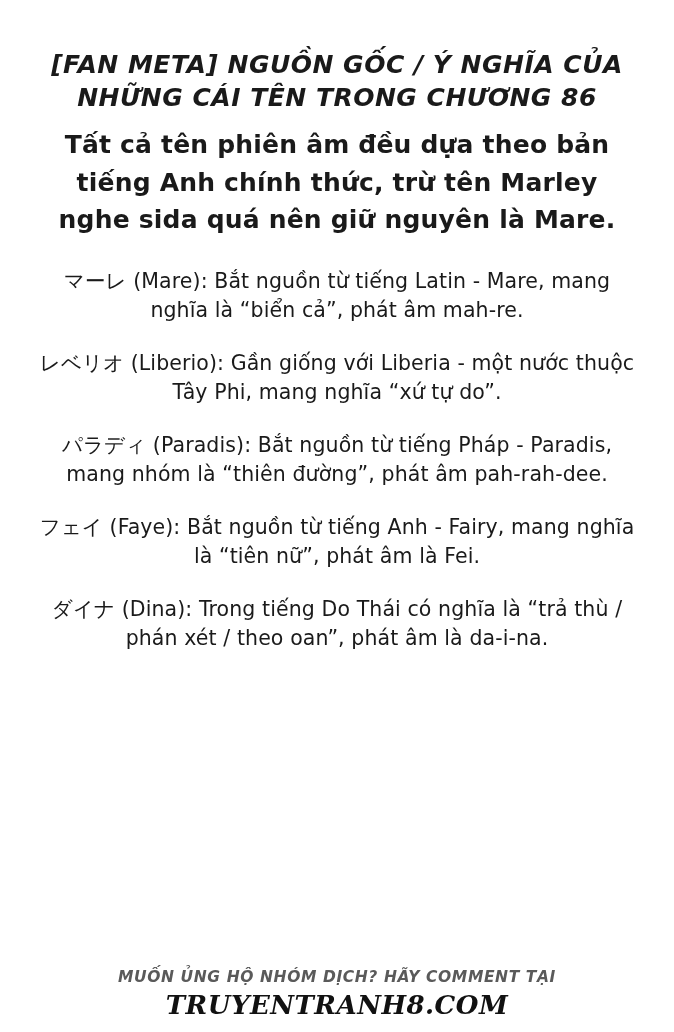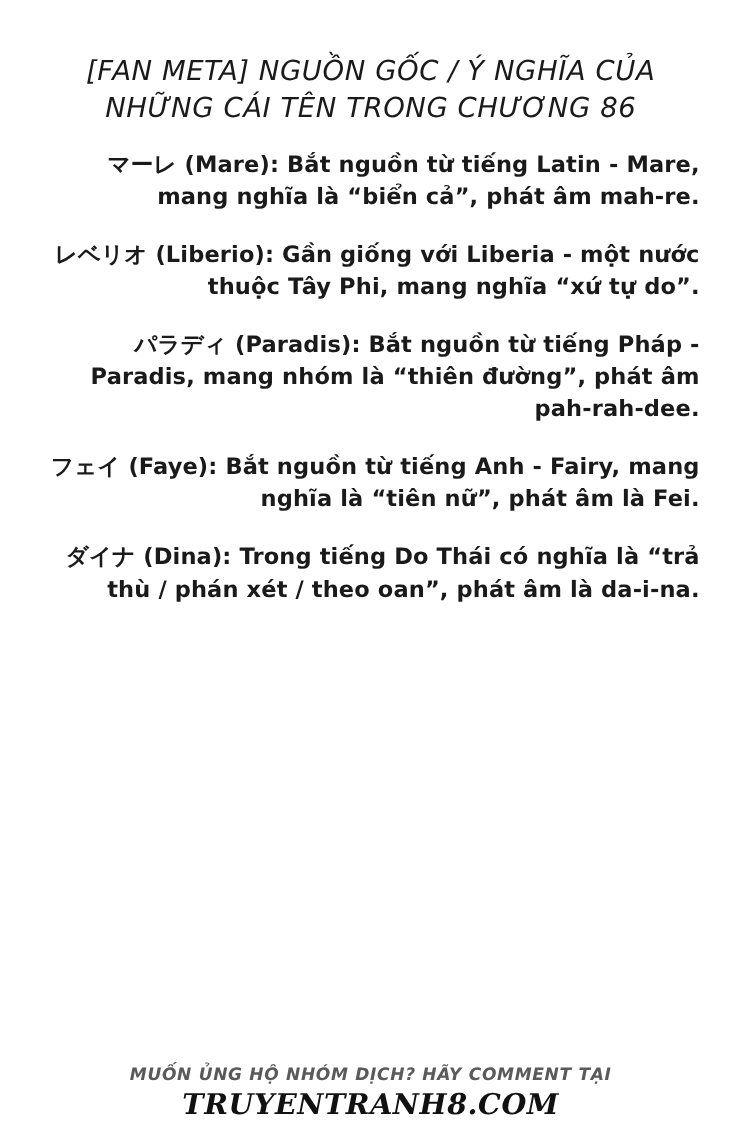--- a/index.html
+++ b/index.html
@@ -22,21 +22,21 @@
     padding: 48px 34px 10px 34px;
     position: relative;
   }
   
   .title-block {
     text-align: center;
     margin: 0 0 10px 0;
   }
   .title-line {
     font-family: "DejaVu Sans", sans-serif;
-    font-weight: normal;
+    font-weight: bold;
     font-style: italic;
     font-size: 25px;
     letter-spacing: 0.5px;
     line-height: 1.32;
     text-transform: uppercase;
     white-space: nowrap;
   }
   .subtitle-block {
     text-align: center;
     margin: 12px 0 28px 0;
@@ -52,22 +52,22 @@
   
   .entries {
     margin: 0;
     padding: 0 4px;
   }
   .entry {
     font-size: 20.5px;
     line-height: 1.42;
     margin-bottom: 24px;
     letter-spacing: 0.1px;
-    font-weight: 700;
-    text-align: right;
+    font-weight: 400;
+    text-align: center;
   }
   .entry:last-child {
     margin-bottom: 0;
   }
   
   .footer {
     position: absolute;
     left: 0;
     right: 0;
     bottom: 12px;
@@ -94,20 +94,25 @@
 </head>
 <body>
 
 <div class="page">
 
   <div class="title-block">
     <div class="title-line">[Fan meta] Nguồn gốc / ý nghĩa của</div>
     <div class="title-line">những cái tên trong chương 86</div>
   </div>
 
+  <div class="subtitle-block">
+    <div class="subtitle-line">Tất cả tên phiên âm đều dựa theo bản</div>
+    <div class="subtitle-line">tiếng Anh chính thức, trừ tên Marley</div>
+    <div class="subtitle-line">nghe sida quá nên giữ nguyên là Mare.</div>
+  </div>
 
   <div class="entries">
     <p class="entry">マーレ (Mare): Bắt nguồn từ tiếng Latin - Mare, mang nghĩa là “biển cả”, phát âm mah-re.</p>
     <p class="entry">レベリオ (Liberio): Gần giống với Liberia - một nước thuộc Tây Phi, mang nghĩa “xứ tự do”.</p>
     <p class="entry">パラディ (Paradis): Bắt nguồn từ tiếng Pháp - Paradis, mang nhóm là “thiên đường”, phát âm pah-rah-dee.</p>
     <p class="entry">フェイ (Faye): Bắt nguồn từ tiếng Anh - Fairy, mang nghĩa là “tiên nữ”, phát âm là Fei.</p>
     <p class="entry">ダイナ (Dina): Trong tiếng Do Thái có nghĩa là “trả thù / phán xét / theo oan”, phát âm là da-i-na.</p>
   </div>
 
   <div class="footer">

